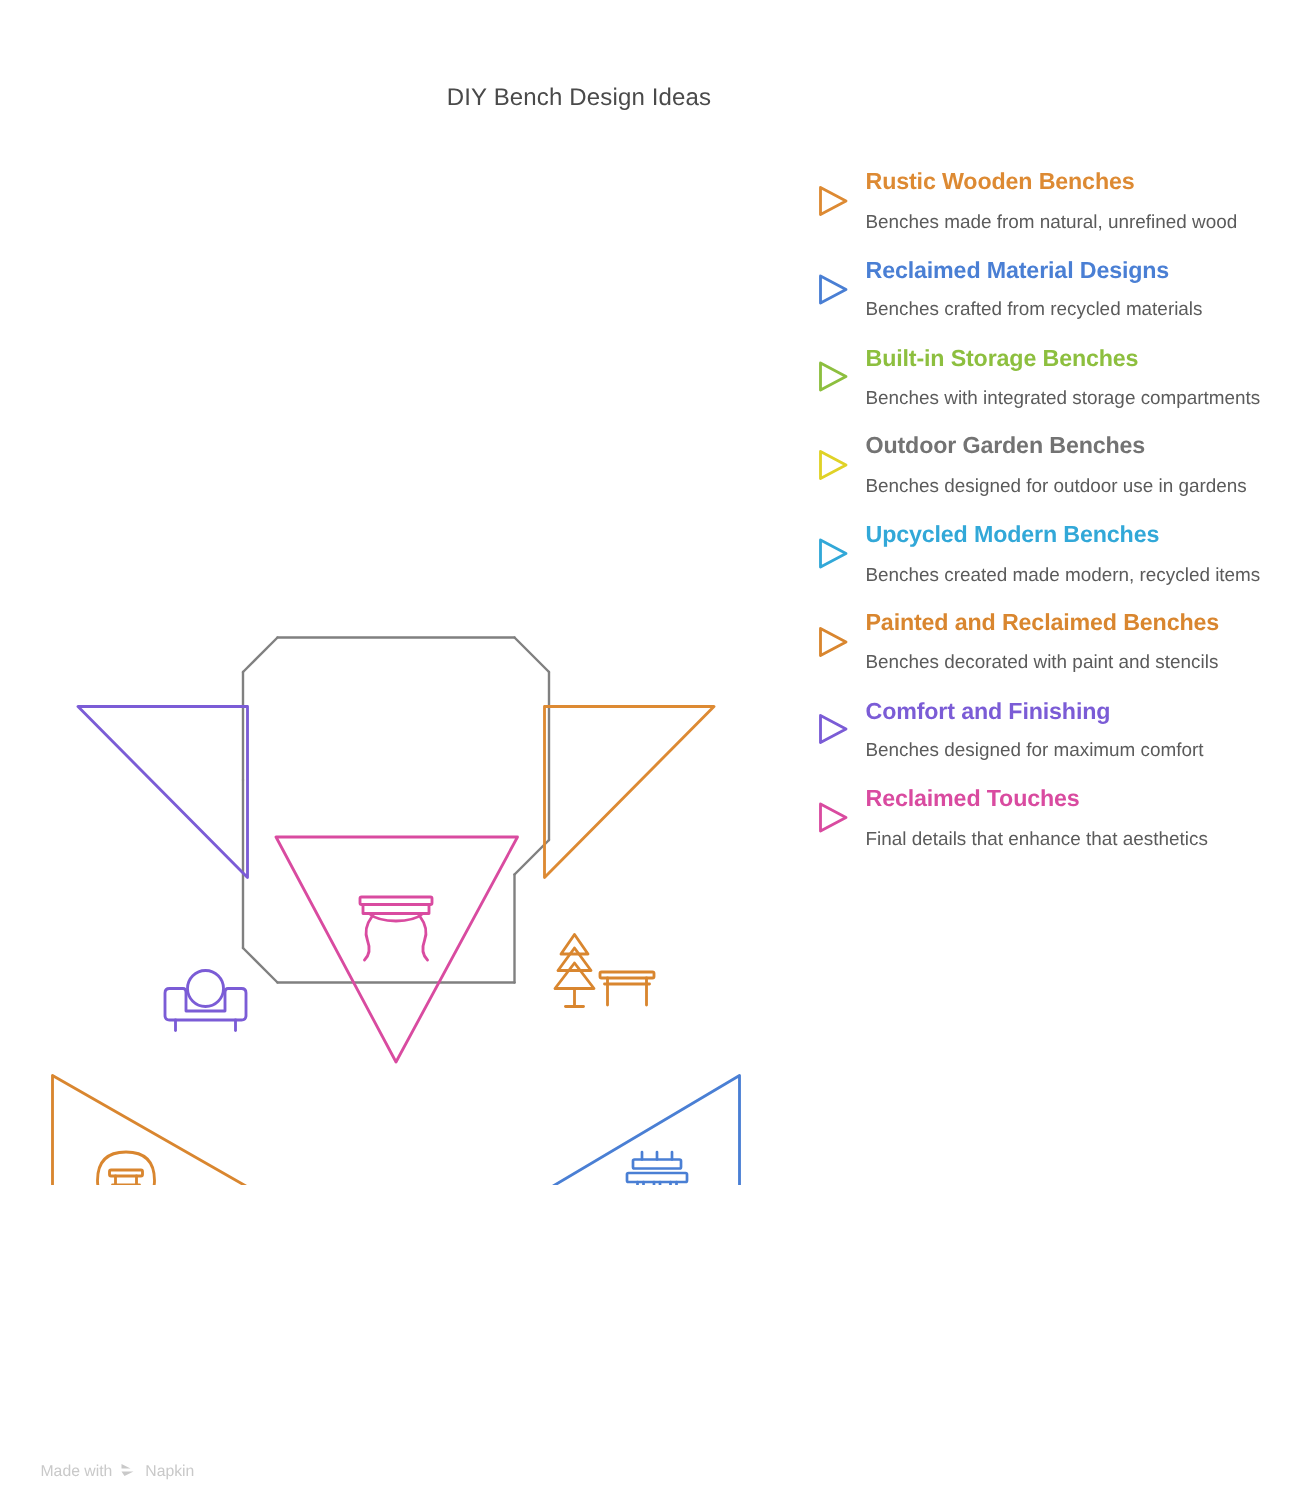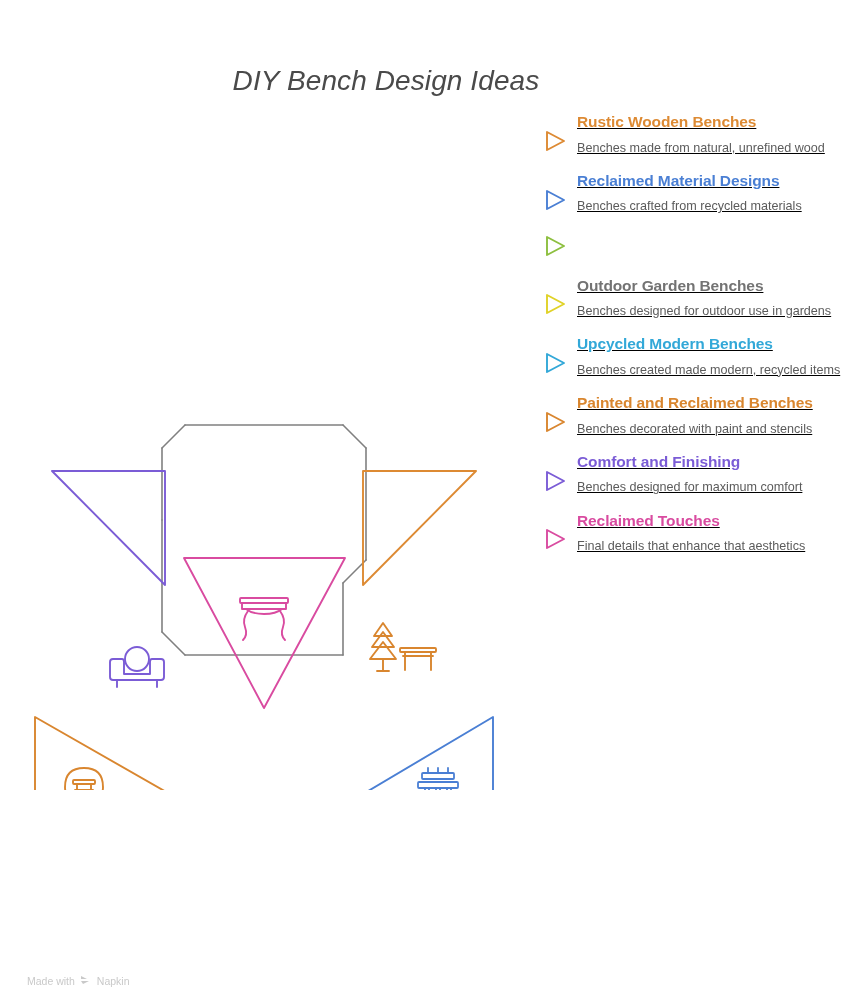--- a/index.html
+++ b/index.html
@@ -11,41 +11,39 @@
   body {
     width: 864px; height: 1008px;
     position: relative;
     font-family: "Liberation Sans", sans-serif;
     overflow: hidden;
   }
   #page-title {
     position: absolute;
     top: 46px; left: 0; width: 772px;
     text-align: center;
-    font-size: 28px;
+    font-size: 16px;
     color: #4a4a4a;
     font-weight: 400;
     letter-spacing: 0.1px;
-    font-style: italic;
   }
   #star-figure {
     position: absolute;
     left: 0; top: 270px;
     width: 520px; height: 520px;
   }
   #legend {
     position: absolute;
     left: 543px; top: 112px;
     width: 305px;
   }
   .legend-item {
     display: flex;
-    align-items: flex-end;
+    align-items: center;
     margin-bottom: 14px;
-    text-decoration: underline;
   }
   .legend-marker {
     flex: 0 0 34px;
     padding-top: 4px;
   }
   .legend-body { flex: 1 1 auto; }
   .legend-title {
     font-size: 15.5px;
     font-weight: bold;
     line-height: 1.26;
@@ -234,20 +232,24 @@
       <p class="legend-desc">Benches crafted from recycled materials</p>
     </div>
   </div>
 
   <div class="legend-item">
     <div class="legend-marker">
       <svg width="24" height="24" viewBox="0 0 24 24">
           <polygon points="4,3 21,12 4,21" fill="none" stroke="#8dbf3f" stroke-width="1.9" stroke-linejoin="round"></polygon>
         </svg>
     </div>
+    <div class="legend-body">
+      <p class="legend-title" style="color:#8dbf3f">Built-in Storage Benches</p>
+      <p class="legend-desc">Benches with integrated storage compartments</p>
+    </div>
   </div>
 
   <div class="legend-item">
     <div class="legend-marker">
       <svg width="24" height="24" viewBox="0 0 24 24">
           <polygon points="4,3 21,12 4,21" fill="none" stroke="#e0d227" stroke-width="1.9" stroke-linejoin="round"></polygon>
         </svg>
     </div>
     <div class="legend-body">
       <p class="legend-title" style="color:#737373">Outdoor Garden Benches</p>

